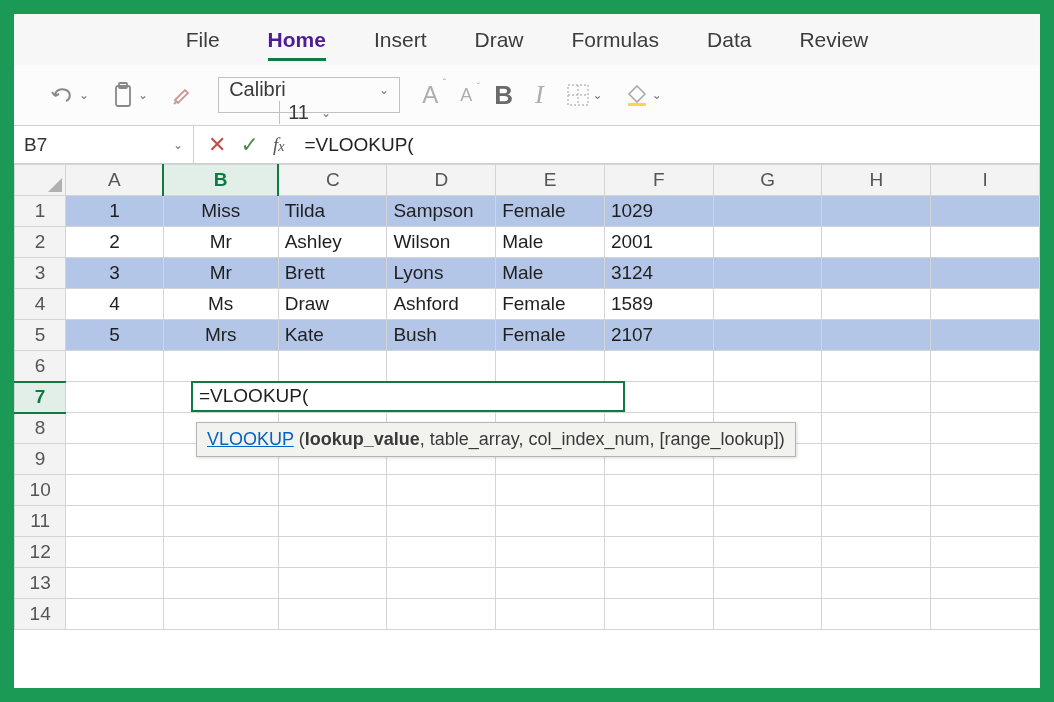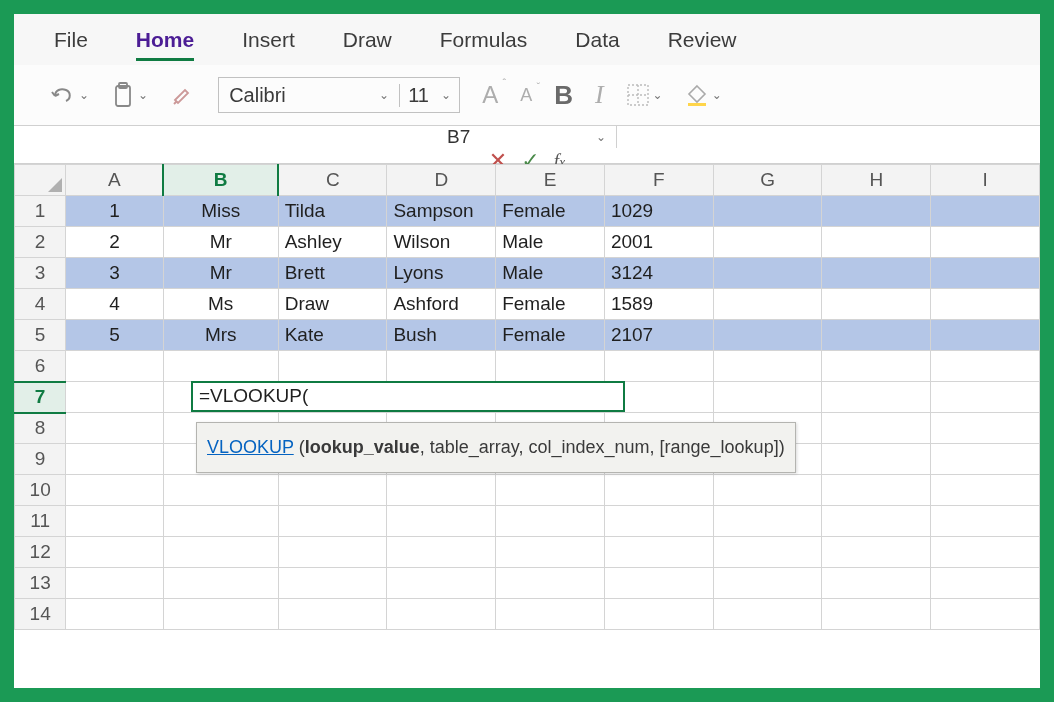--- a/index.html
+++ b/index.html
@@ -19,20 +19,21 @@
     flex-direction: column;
     overflow: hidden;
   }
   .tabs {
     display: flex;
     gap: 48px;
     padding: 14px 40px 4px 40px;
     font-size: 21px;
     color: #3c3c3c;
     background: #f7f7f7;
+    justify-content: center;
   }
   .tab { cursor: pointer; padding-bottom: 6px; }
   .tab.active {
     color: #4c1d95;
     font-weight: 600;
     border-bottom: 3px solid #0f7b42;
   }
   .toolbar {
     display: flex;
     align-items: center;
@@ -49,33 +50,33 @@
   }
   .tb-btn svg { display: block; }
   .chev { font-size: 12px; color: #777; }
   .font-box {
     border: 1px solid #c1c1c1;
     display: flex;
     align-items: center;
     height: 36px;
     font-size: 20px;
     color: #3a3a3a;
+    flex-direction: column;
   }
   .font-name { width: 180px; padding: 0 10px; display:flex; justify-content:space-between; align-items:center; }
   .font-size { width: 60px; border-left:1px solid #c1c1c1; padding:0 8px; display:flex; justify-content:space-between; align-items:center; }
   .aa { font-size: 24px; color: #adadad; position: relative; }
   .aa sup { font-size: 11px; position:absolute; top:-4px; right:-8px; }
   .bold { font-size: 26px; font-weight: 700; color: #6a6a6a; }
   .italic { font-size: 26px; font-style: italic; font-family: "Times New Roman"; color: #adadad; }
   .formula-row {
     display: flex;
     align-items: center;
     border-bottom: 1px solid #d0d0d0;
     height: 38px;
-    flex-direction: column;
   }
   .namebox {
     width: 180px;
     border-right: 1px solid #d0d0d0;
     height: 100%;
     display:flex;
     align-items:center;
     padding: 0 10px;
     font-size: 19px;
     color: #333;
@@ -149,21 +150,21 @@
     padding: 2px 6px;
     font-size: 19px;
     color: #1f1f1f;
   }
   .tooltip {
     position: absolute;
     left: 182px;
     top: 258px;
     background: #f2f2ef;
     border: 1px solid #b4b4b0;
-    padding: 14px 10px;
+    padding: 6px 10px;
     font-size: 18px;
     color: #3a3a3a;
     box-shadow: 1px 1px 3px rgba(0,0,0,0.15);
     white-space: nowrap;
   }
   .tooltip a { color: #0563c1; text-decoration: underline; }
   .tooltip b { font-weight: 700; }
   .corner { background:#f3f3f3; position:relative; }
   .corner::after {
     content:"";

